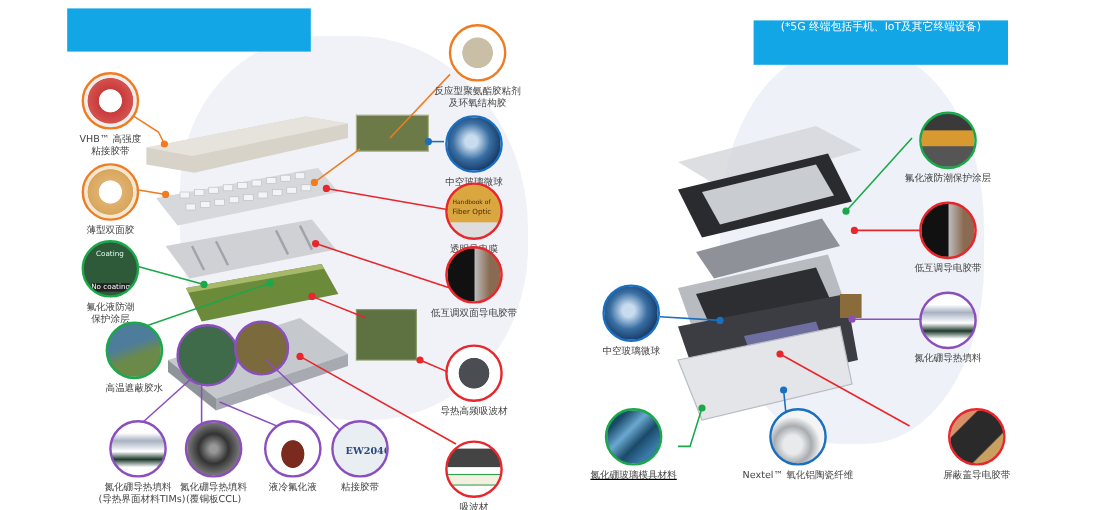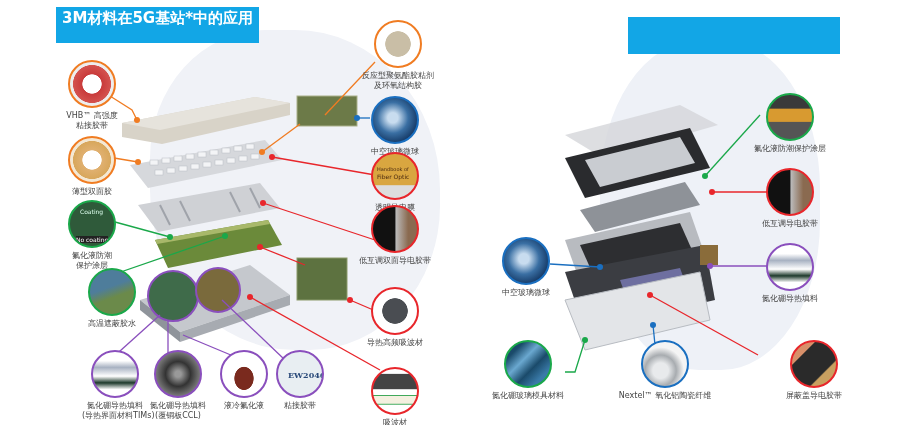--- a/index.html
+++ b/index.html
@@ -13,24 +13,24 @@
   .label{font-size:8px;color:#444;line-height:10px;margin-top:3px;white-space:nowrap;}
   svg.lines{position:absolute;left:0;top:0;}
 </style>
 </head>
 <body>
 
 <div class="bgshape" style="left:150px;top:30px;width:290px;height:320px;border-radius:40% 50% 45% 50%;background:#f0f2f7;"></div>
 <div class="bgshape" style="left:600px;top:40px;width:220px;height:330px;border-radius:45%;background:#eef1f7;"></div>
 
 <div class="title-box" style="left:56px;top:7px;width:203px;height:36px;">
-  <div class="t1" style="padding-top:2px;">3M材料在5G基站*中的应用</div>
 </div>
 
 <div class="title-box" style="left:628px;top:17px;width:212px;height:37px;">
+  <div class="t2">(*5G 终端包括手机、IoT及其它终端设备)</div>
 </div>
 
 <svg class="lines" width="913" height="425">
 
   <g>
     <polygon points="122,123 255,97 290,103 290,115 162,144 122,137" fill="#d8d3c8"></polygon>
     <polygon points="122,123 255,97 290,103 160,130" fill="#e6e3dc"></polygon>
   </g>
 
   <g>
@@ -251,16 +251,16 @@
   <div class="label">屏蔽盖导电胶带</div>
 </div>
 <div class="callout" style="left:615px;top:340px;width:100px;">
   <div class="circle" style="width:48px;height:48px;border-color:#1a6fc0;background:radial-gradient(circle at 40% 65%,#e8eaec 20%,#a8acb0 40%,#f4f4f4 60%);"></div>
   <div class="label">Nextel™ 氧化铝陶瓷纤维</div>
 </div>
 <div class="callout" style="left:496px;top:237px;width:60px;">
   <div class="circle" style="width:48px;height:48px;border-color:#1a6fc0;background:radial-gradient(circle at 45% 45%,#c8dcef 15%,#3a6fa3 45%,#0e2f5a 80%);"></div>
   <div class="label">中空玻璃微球</div>
 </div>
-<div class="callout" style="left:490px;top:340px;width:76px;">
+<div class="callout" style="left:490px;top:340px;width:76px;text-decoration:underline;">
   <div class="circle" style="width:48px;height:48px;border-color:#1aa84a;background:linear-gradient(135deg,#1a4a6a 20%,#6aa8d0 40%,#1a4a6a 60%,#3a7aa8 80%);"></div>
   <div class="label">氮化硼玻璃模具材料</div>
 </div>
 
 </body></html>

